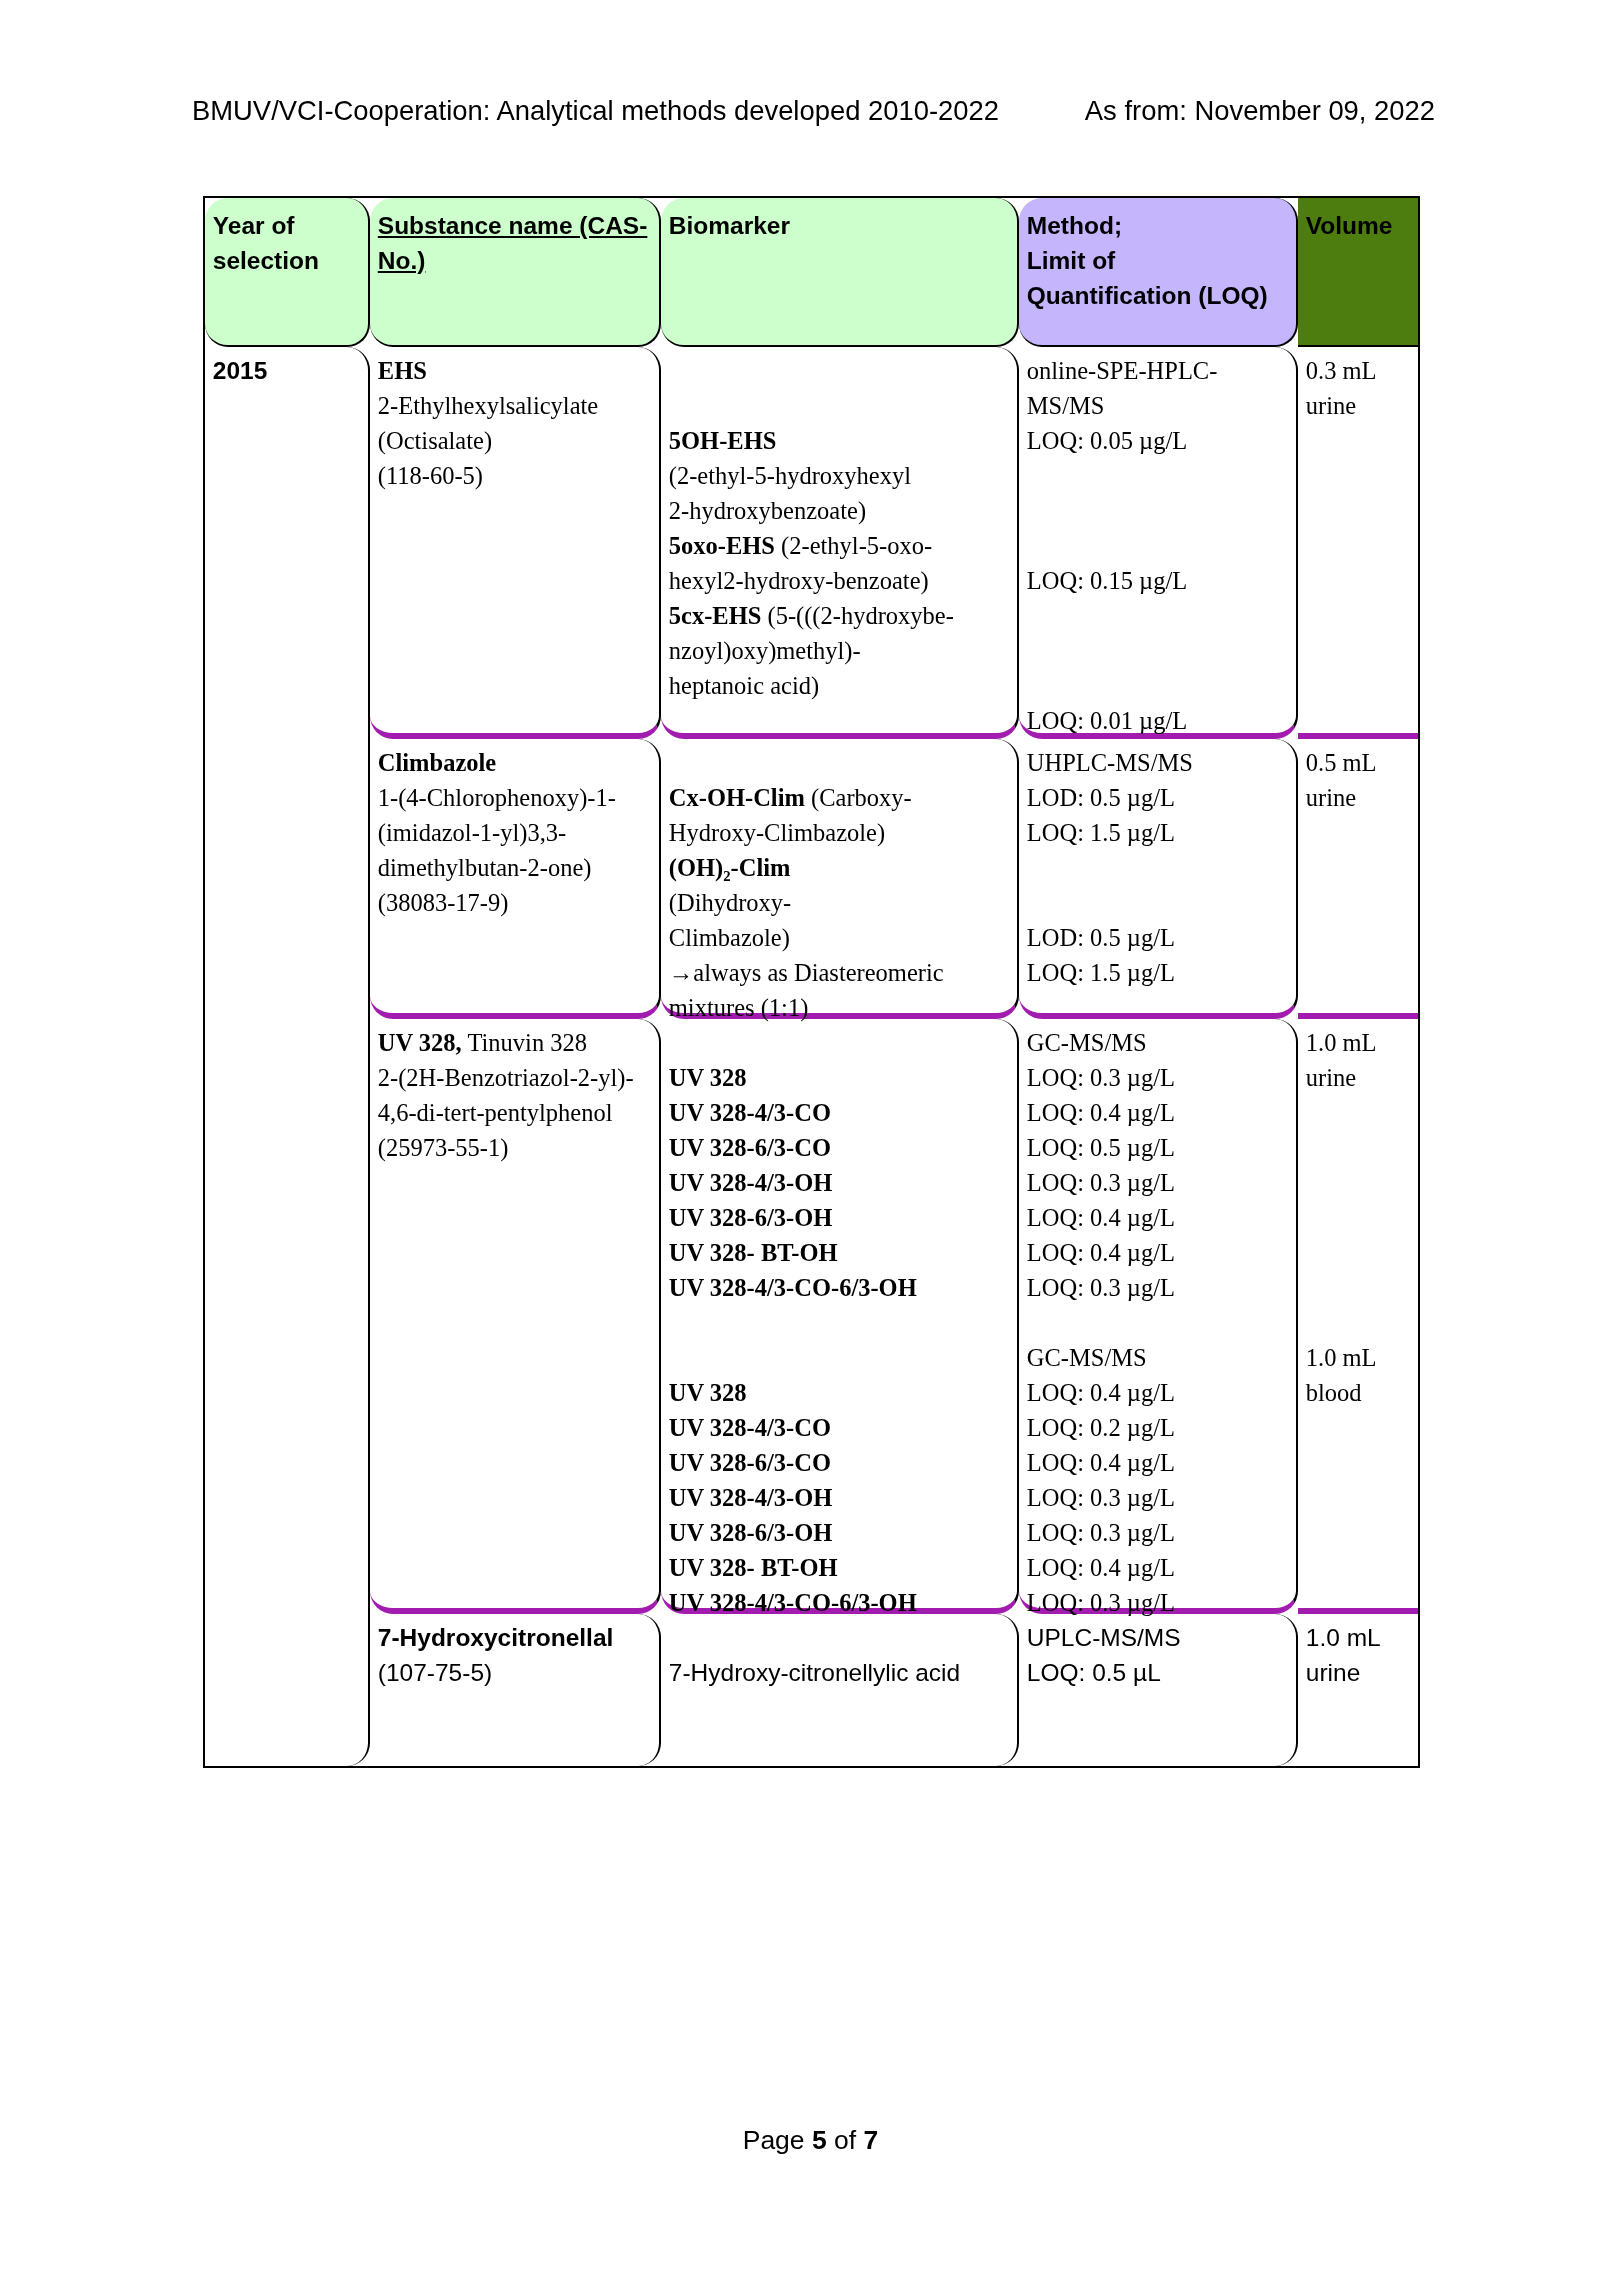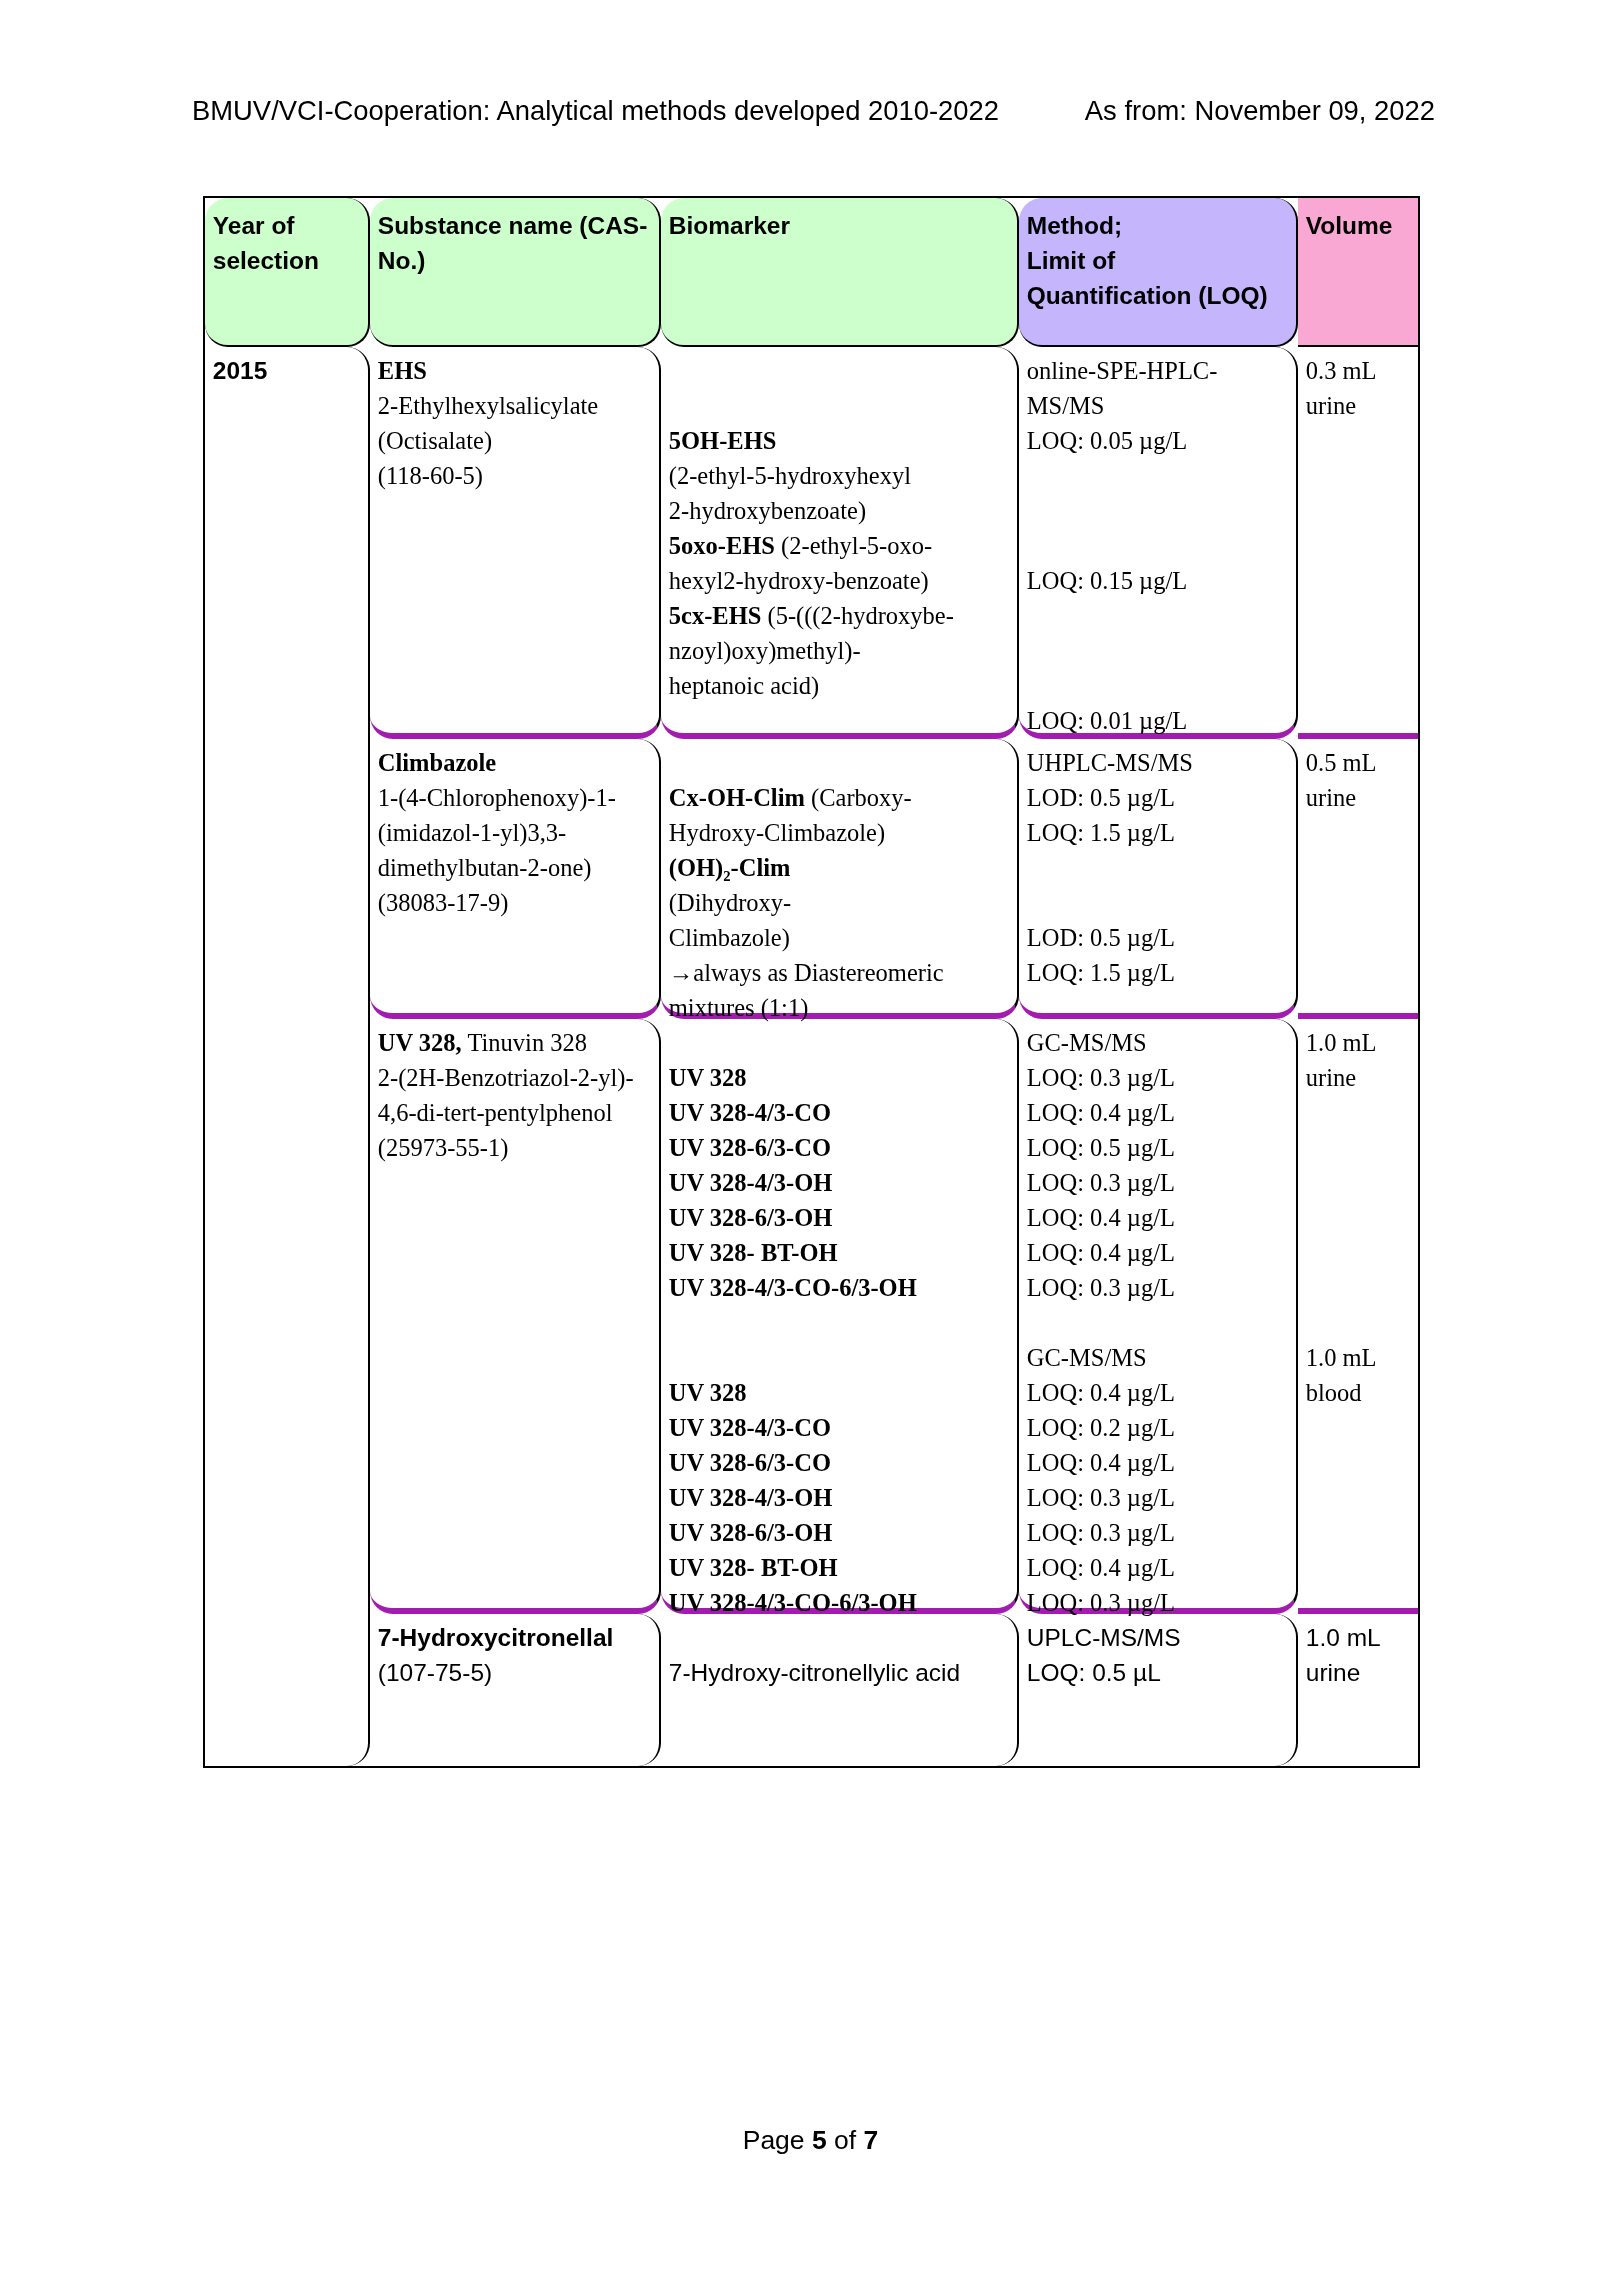--- a/index.html
+++ b/index.html
@@ -46,33 +46,33 @@
 <div class="page-header">
   <span>BMUV/VCI-Cooperation: Analytical methods developed 2010-2022</span>
   <span>As from: November 09, 2022</span>
 </div>
 
 <div class="doc-table" id="tbl">
     <div class="cell head br" style="grid-area: 1 / 1; background: rgb(204, 255, 204);">
       <div class="line"><span>Year of</span></div>
       <div class="line"><span>selection</span></div>
     </div>
-    <div class="cell head br" style="grid-area: 1 / 2; background: rgb(204, 255, 204);">
+    <div class="cell head br" style="grid-area: 1 / 2; background: rgb(204, 255, 204); text-decoration: underline;">
       <div class="line"><span>Substance name (CAS-</span></div>
       <div class="line"><span>No.)</span></div>
     </div>
     <div class="cell head br" style="grid-area: 1 / 3; background: rgb(204, 255, 204);">
       <div class="line"><span>Biomarker</span></div>
     </div>
     <div class="cell head br" style="grid-area: 1 / 4; background: #c4b5fd;">
       <div class="line"><span>Method;</span></div>
       <div class="line"><span>Limit of</span></div>
       <div class="line"><span>Quantification (LOQ)</span></div>
     </div>
-    <div class="cell head" style="grid-area: 1 / 5; background: #f9a8d4;">
+    <div class="cell head" style="grid-area: 1 / 5; background: #4d7c0f;">
       <div class="line"><span>Volume</span></div>
     </div>
     <div class="cell br" style="grid-area: 2 / 1 / 6;">
       <div class="line"><span class="b">2015</span></div>
     </div>
     <div class="cell br bb" style="grid-area: 2 / 2;">
       <div class="line"><span class="b">EHS</span></div>
       <div class="line"><span>2-Ethylhexylsalicylate</span></div>
       <div class="line"><span>(Octisalate)</span></div>
       <div class="line"><span>(118-60-5)</span></div>

